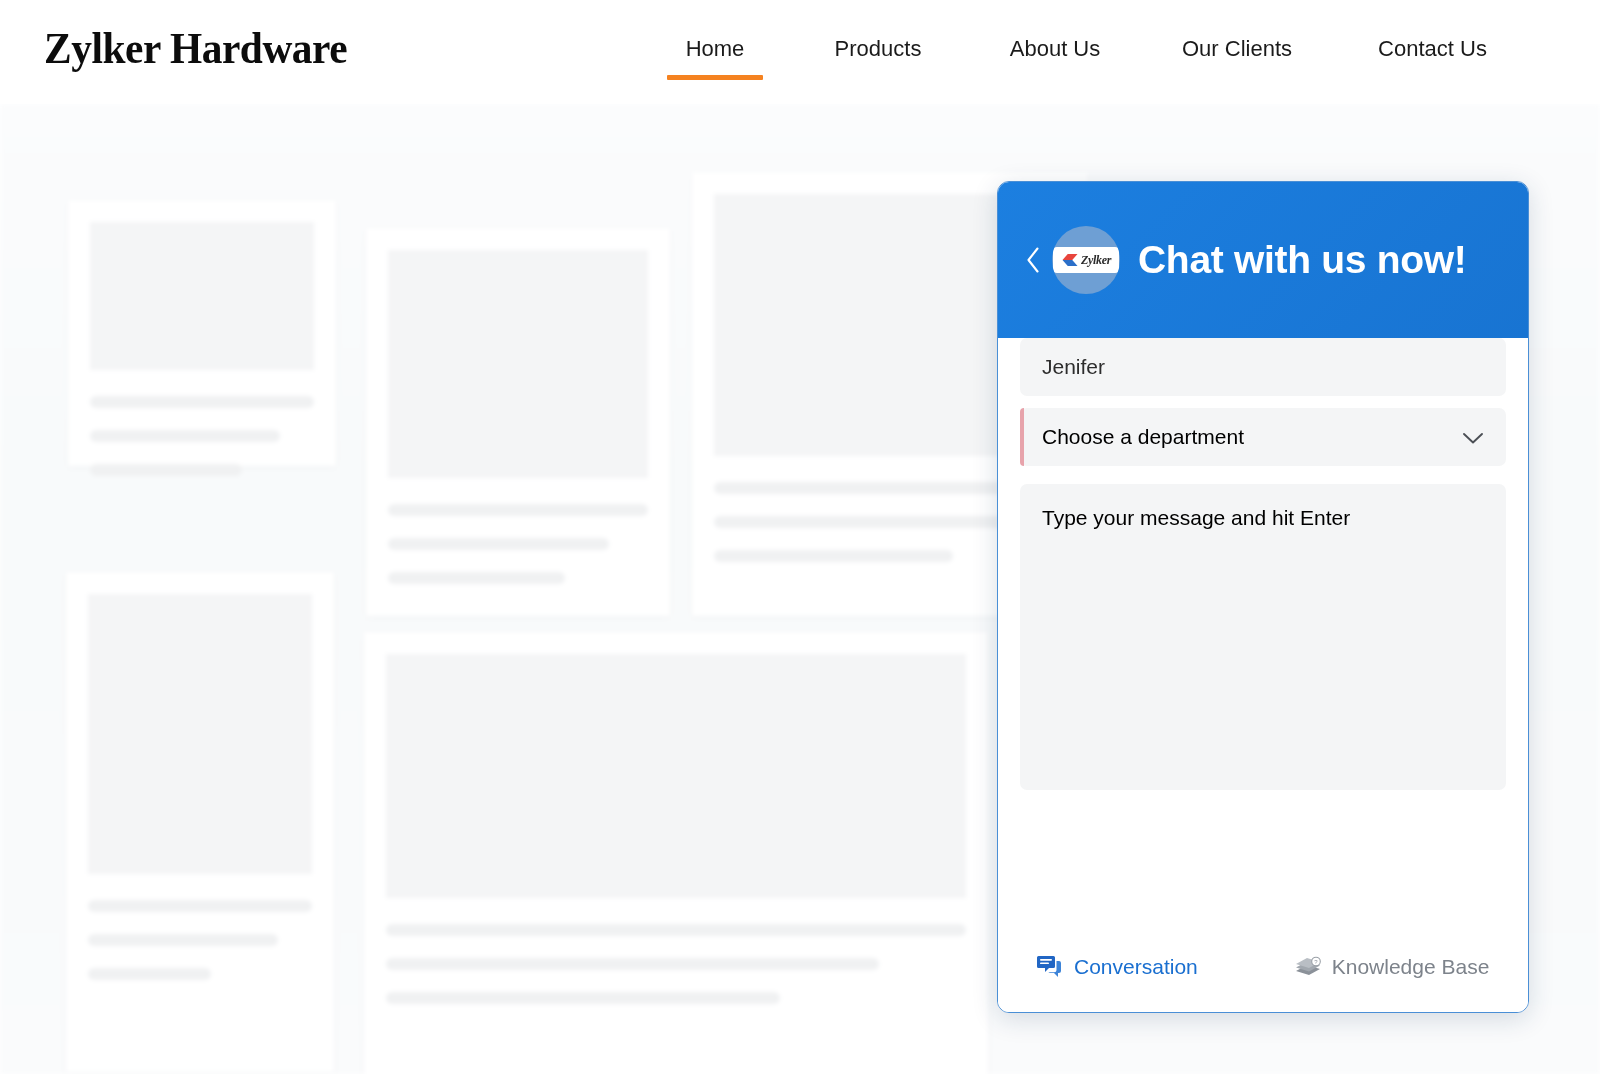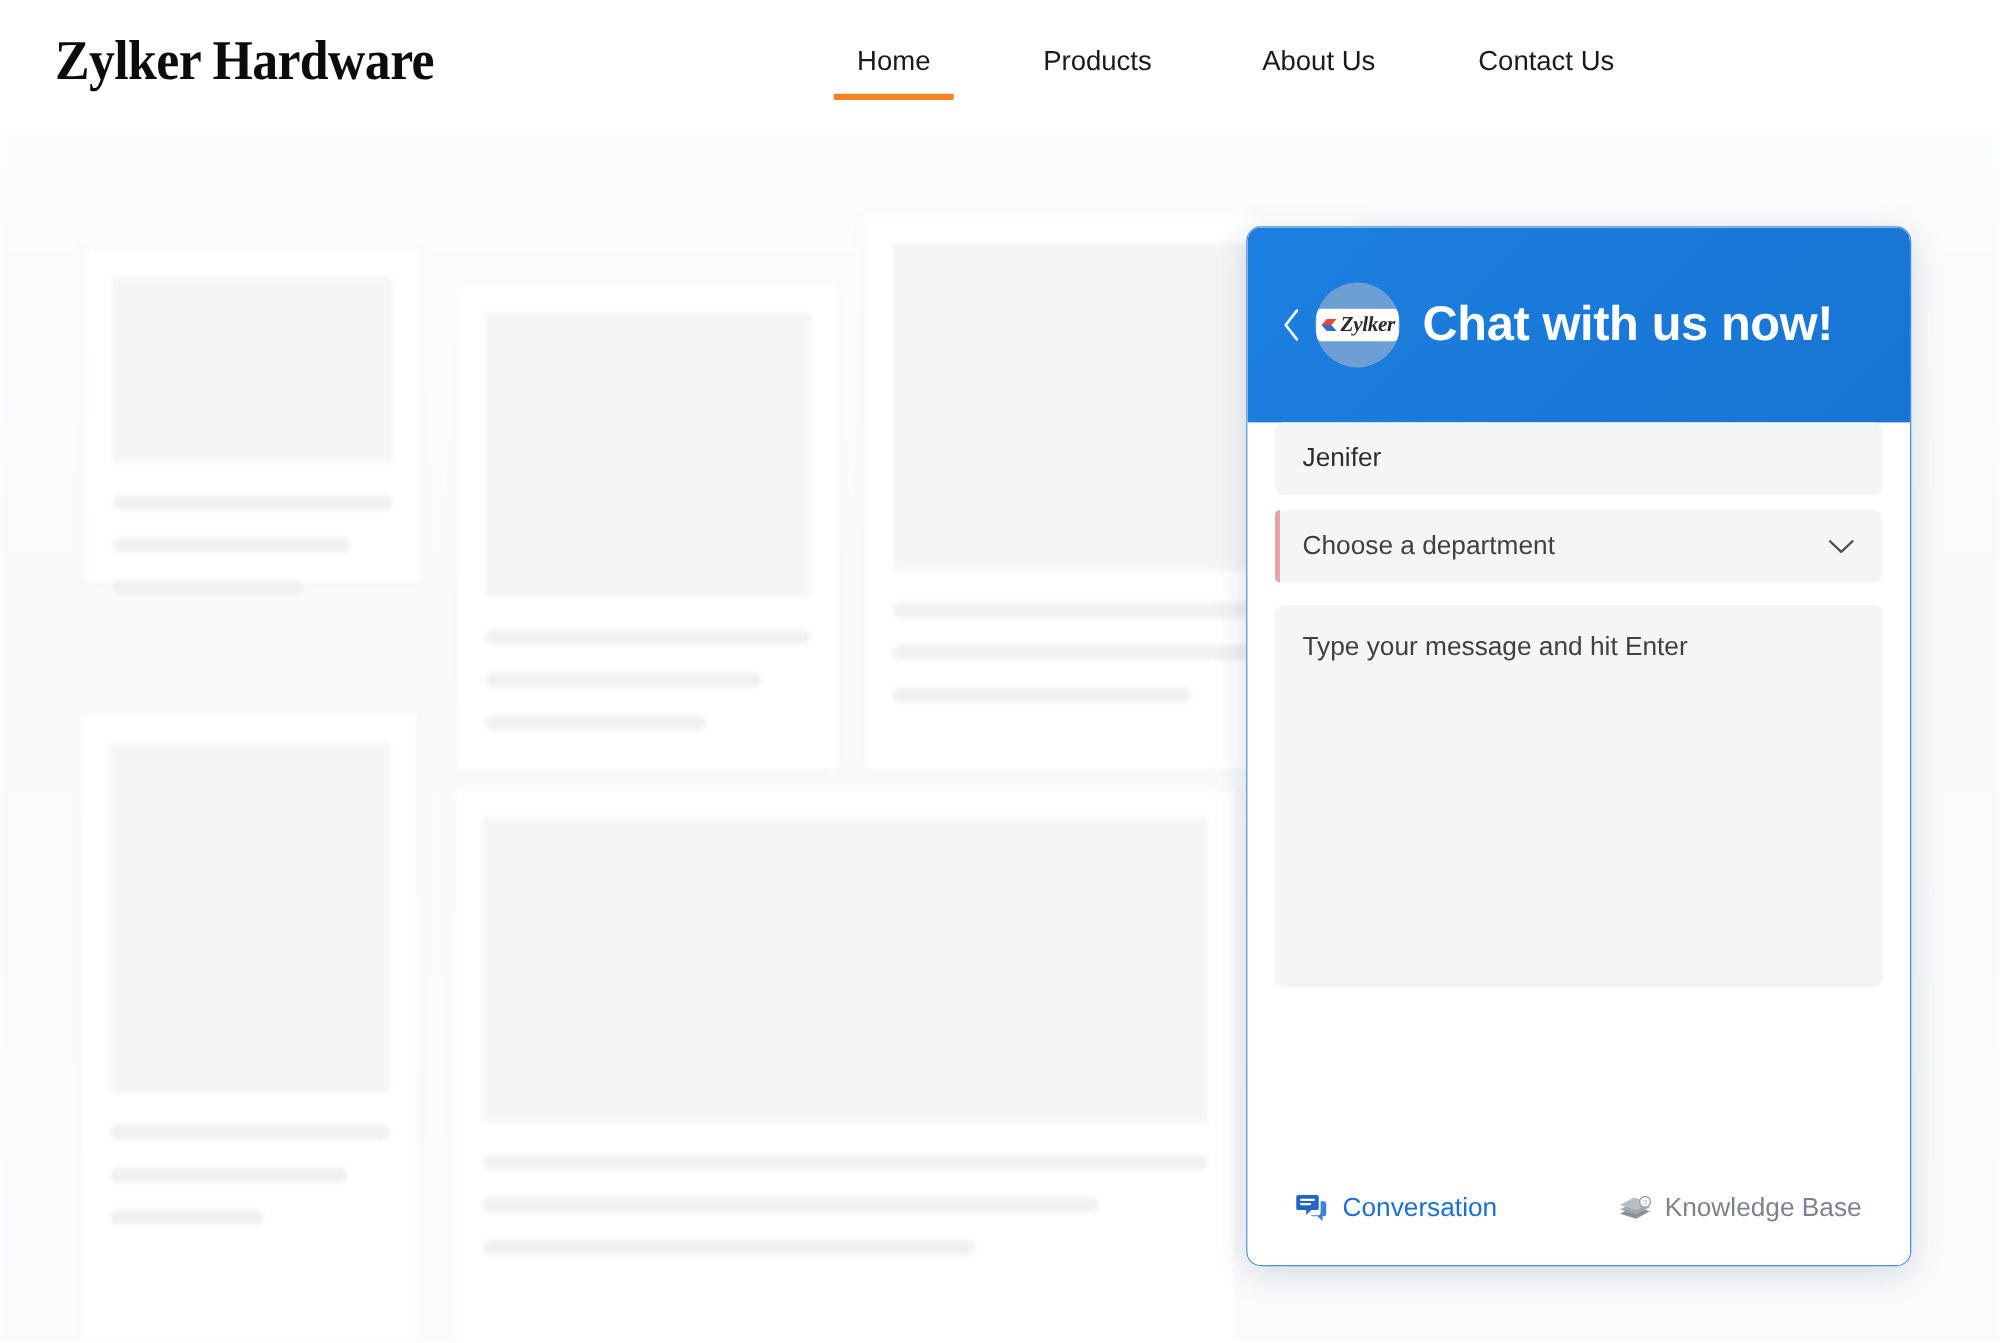--- a/index.html
+++ b/index.html
@@ -179,21 +179,21 @@
     align-items: center;
     justify-content: center;
     gap: 2px;
     padding: 1px 3px;
   }
 
   .logo-text {
     font-family: "Liberation Serif", "DejaVu Serif", serif;
     font-style: italic;
     font-weight: 700;
-    font-size: 17px;
+    font-size: 12px;
     color: #2b2b2b;
     letter-spacing: -0.3px;
   }
 
   .chat-title {
     font-size: 39px;
     font-weight: 700;
     color: #ffffff;
     letter-spacing: -0.3px;
     white-space: nowrap;
@@ -219,21 +219,21 @@
     cursor: text;
   }
 
   .field-value {
     font-size: 21px;
     color: #2d2d2d;
     white-space: nowrap;
   }
   .field-placeholder {
     font-size: 21px;
-    color: #404040;
+    color: #000000;
     white-space: nowrap;
   }
 
   .field.required::before {
     content: "";
     position: absolute;
     left: 0; top: 0;
     width: 4px;
     height: 100%;
     background: #e7a3ab;
@@ -332,20 +332,21 @@
 
 </div>
 
 <header class="site-header">
   <div class="brand">Zylker Hardware</div>
 
   <nav class="main-nav">
     <div class="nav-item active">Home</div>
     <div class="nav-item">Products</div>
     <div class="nav-item">About Us</div>
+    <div class="nav-item">Our Clients</div>
     <div class="nav-item">Contact Us</div>
   </nav>
 </header>
 
 <section class="chat-widget">
 
   <div class="chat-header">
 
     <div class="back-btn">
       <svg width="16" height="28" viewBox="0 0 16 28" fill="none" aria-hidden="true">

